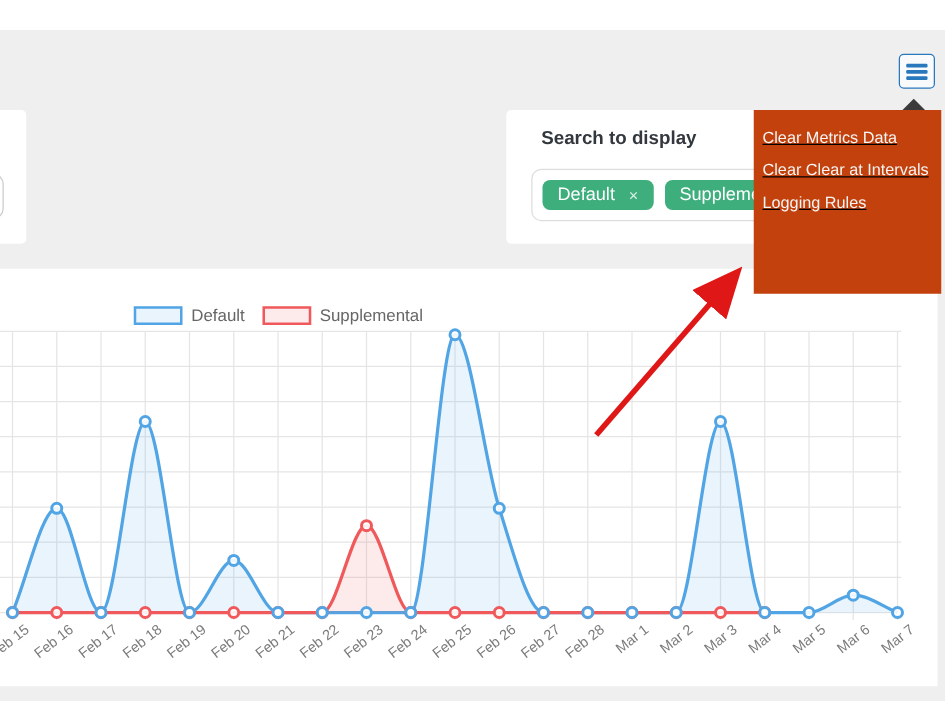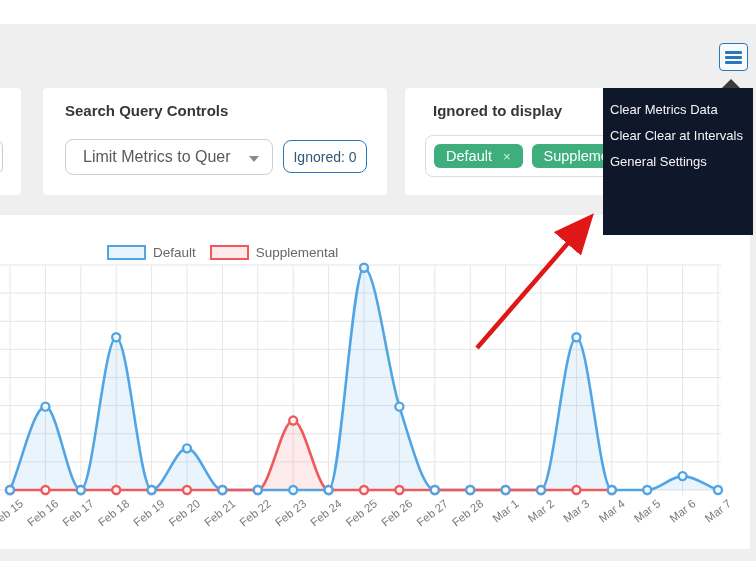--- a/index.html
+++ b/index.html
@@ -46,22 +46,22 @@
   .chart-card { position:absolute; left:-10px; top:215px; width:760px; height:334px; background:#ffffff; }
   .legend { position:absolute; left:107px; top:245px; display:flex; align-items:center; gap:14px; z-index:5; }
   .legend-entry { display:flex; align-items:center; gap:7px; cursor:pointer; }
   .legend-swatch { width:39px; height:15px; border:2px solid; }
   .legend-label { font-size:13.5px; color:#666666; }
 
   .chart-svg { position:absolute; left:0; top:215px; z-index:4; }
   .arrow-svg { position:absolute; left:0; top:0; z-index:40; pointer-events:none; }
 
   
-  .dropdown { position:absolute; left:603px; top:88px; width:150px; height:147px; background:#0f172a;
-    z-index:50; padding-top:9px; }
+  .dropdown { position:absolute; left:603px; top:88px; width:150px; height:147px; background:#c2410c;
+    z-index:50; padding-top:9px;text-decoration:underline; }
   .dropdown-caret { position:absolute; left:722px; top:79px; width:0; height:0; z-index:50;
     border-left:9px solid transparent; border-right:9px solid transparent; border-bottom:9px solid #3b3b3b; }
   .menu-item { height:26px; line-height:26px; padding-left:7px; color:#f5f5f5; font-size:13px;
     cursor:pointer; white-space:nowrap; }
 </style>
 </head>
 <body>
 
 <div class="screen">
 
@@ -70,31 +70,23 @@
   <button class="menu-btn">
     <span class="bar"></span>
     <span class="bar"></span>
     <span class="bar"></span>
   </button>
 
   <div class="card card-partial">
     <div class="stub"></div>
   </div>
 
-  <div class="card card-search">
-    <div class="card-title">Search Query Controls</div>
-    <div class="select-box">
-      <span class="select-text">Limit Metrics to Quer</span>
-      <span class="select-caret"></span>
-    </div>
-    <button class="ignored-btn">Ignored: 0</button>
-  </div>
 
   <div class="card card-engines">
-    <div class="card-title">Ignored to display</div>
+    <div class="card-title">Search to display</div>
     <div class="tagbox">
       <span class="tag">
         <span>Default</span>
         <span class="x">×</span>
       </span>
       <span class="tag">
         <span>Supplemental</span>
         <span class="x">×</span>
       </span>
     </div>
@@ -216,16 +208,16 @@
         <path d="M0,0 L9,4 L0,8 Z" fill="#e01717"></path>
       </marker>
     </defs>
     <line x1="477" y1="348" x2="588" y2="220" stroke="#e01717" stroke-width="4.5" marker-end="url(#ah)"></line>
   </svg>
 
   <div class="dropdown-caret"></div>
   <div class="dropdown">
     <div class="menu-item">Clear Metrics Data</div>
     <div class="menu-item">Clear Clear at Intervals</div>
-    <div class="menu-item">General Settings</div>
+    <div class="menu-item">Logging Rules</div>
   </div>
 
 </div>
 
 </body></html>

